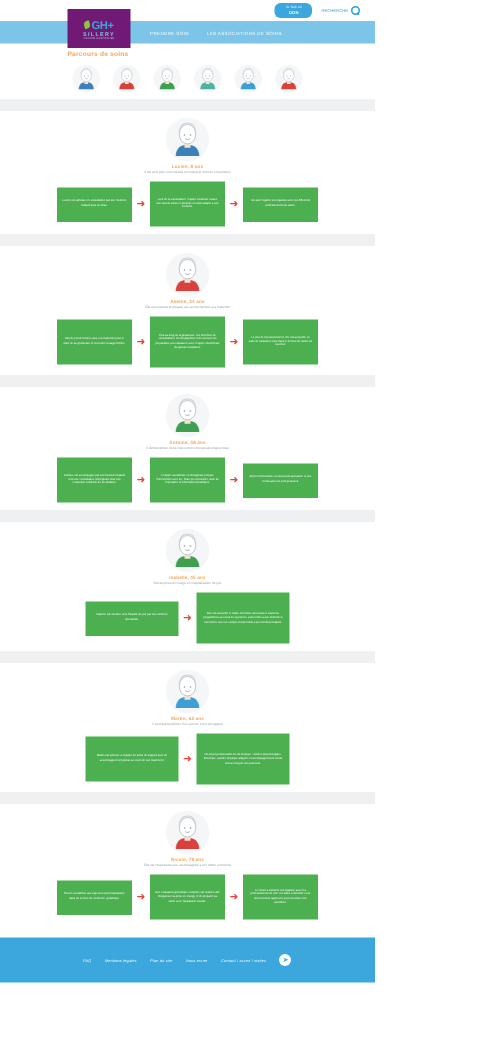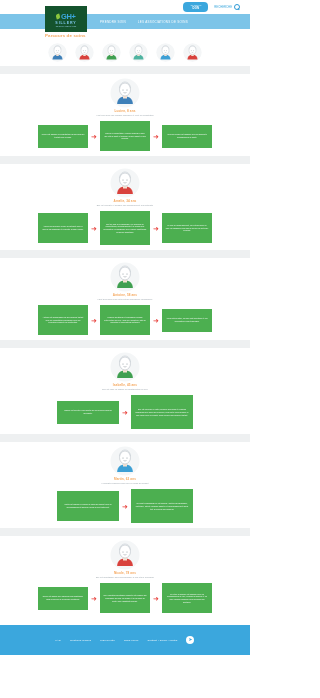--- a/index.html
+++ b/index.html
@@ -84,21 +84,21 @@
     background: #7cc4e8;
     display: flex;
     align-items: center;
   }
   .logo-box {
     position: absolute;
     left: 45px;
     top: -8px;
     width: 42px;
     height: 26px;
-    background: #14532d;
+    background: #701a75;
     display: flex;
     flex-direction: column;
     align-items: center;
     justify-content: center;
     padding-top: 2px;
     cursor: pointer;
   }
   .logo-main {
     font-size: 7.5px;
     font-weight: bold;

